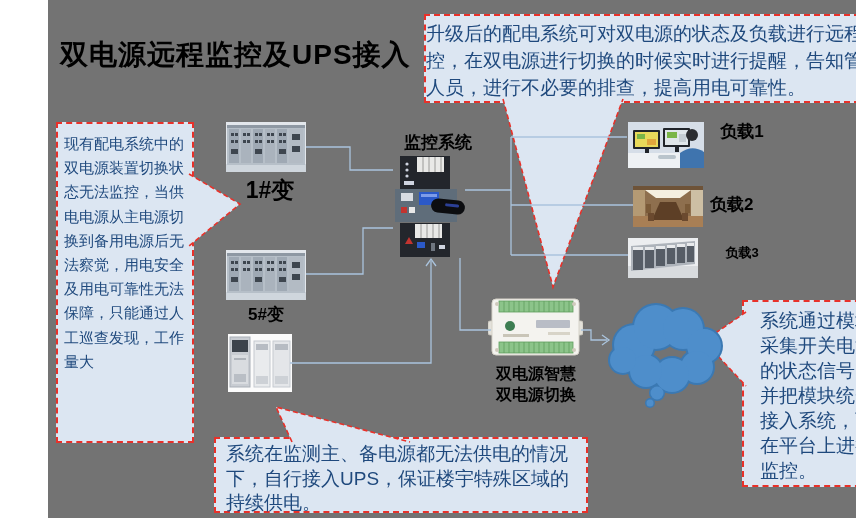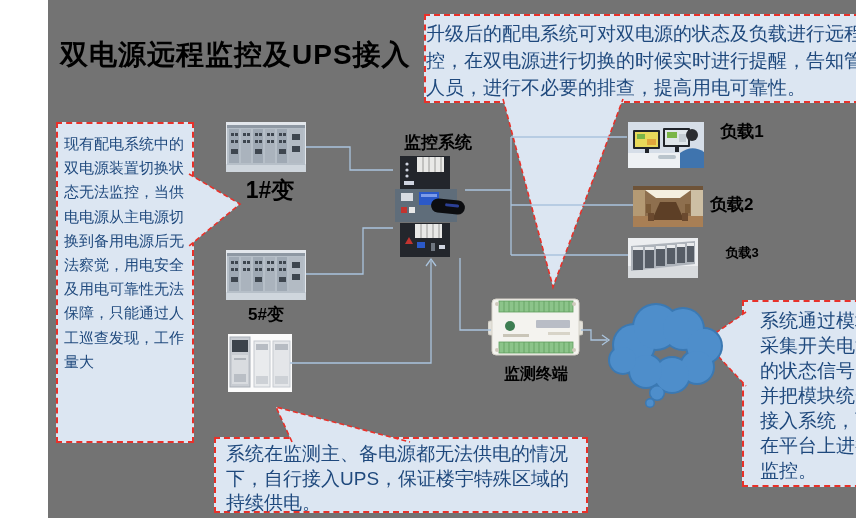--- a/index.html
+++ b/index.html
@@ -291,21 +291,22 @@
       <use href="#sym-load3"></use>
     </svg>
   <svg id="cloud-shape" class="abs">
       <use href="#sym-cloud"></use>
     </svg>
 
   <div id="label-t1" class="abs node-label">1#变</div>
   <div id="label-t2" class="abs node-label">5#变</div>
   <div id="label-switch" class="abs node-label">监控系统</div>
   <div id="label-terminal" class="abs node-label">
-    <div>监测终端</div>
+    <div>双电源智慧</div>
+    <div>双电源切换</div>
   </div>
   <div id="label-load1" class="abs node-label">负载1</div>
   <div id="label-load2" class="abs node-label">负载2</div>
   <div id="label-load3" class="abs node-label">负载3</div>
 
   <svg class="abs lines-layer">
     <g fill="none" stroke="#aac4de" stroke-width="1.3">
       <path d="M258,147 L302,147 L302,170 L345,170"></path>
       <path d="M258,274 L315,274 L315,228 L345,228"></path>
       <path d="M242,363 L383,363 L383,261"></path>

